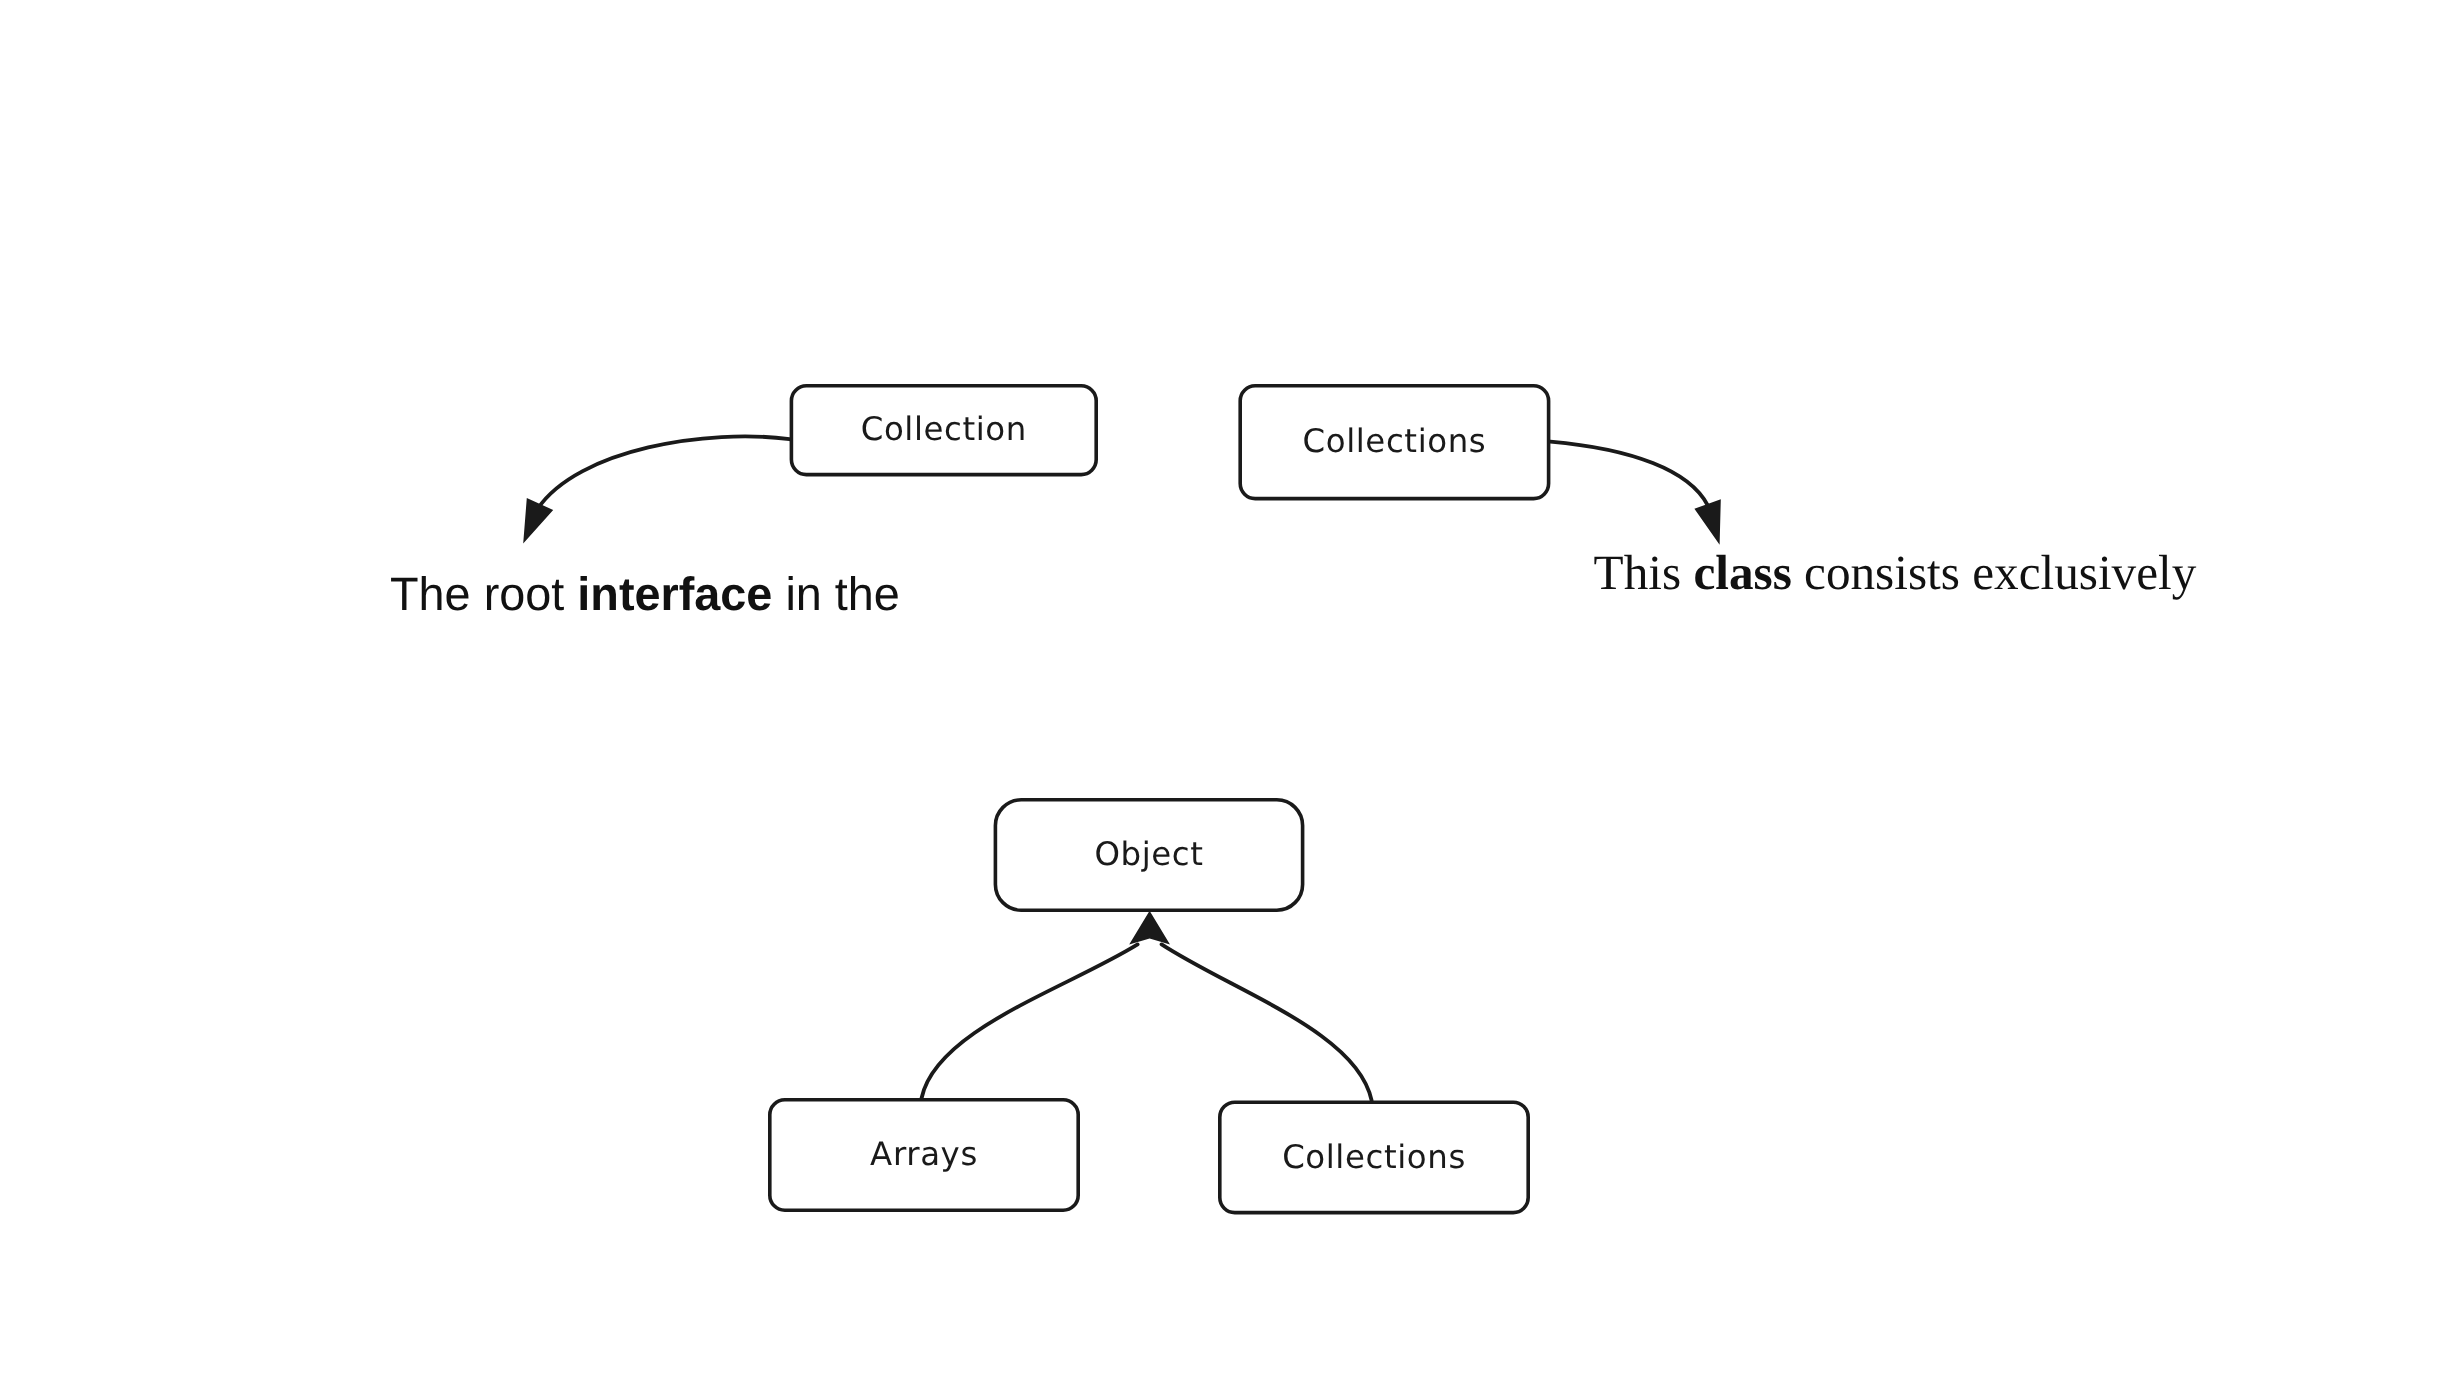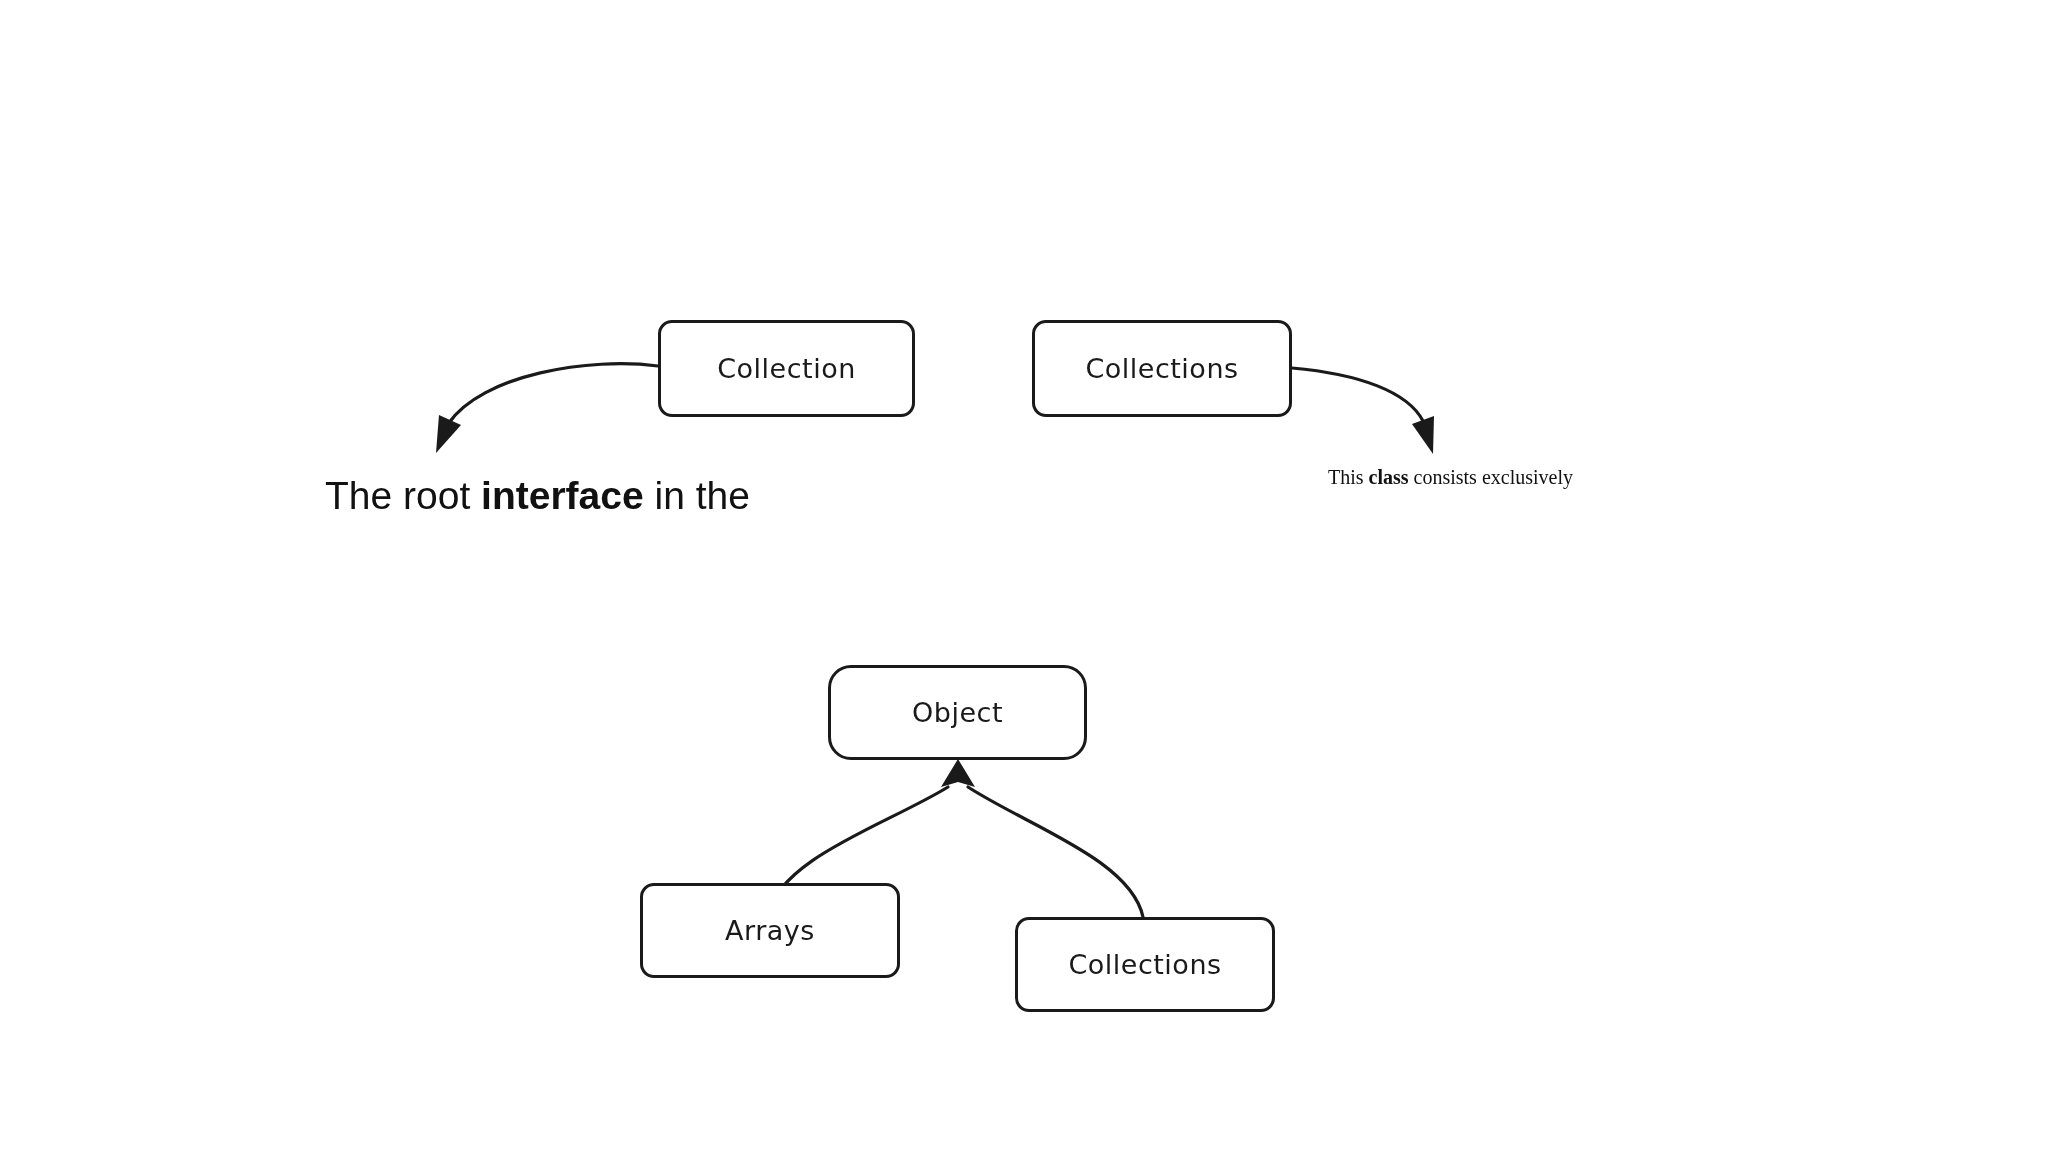--- a/index.html
+++ b/index.html
@@ -48,21 +48,21 @@
     left: 325px;
     top: 477px;
     font-family: "Liberation Sans", sans-serif;
     font-size: 39px;
     line-height: 37px;
   }
   #note-right {
     left: 1328px;
     top: 458px;
     font-family: "Liberation Serif", serif;
-    font-size: 20px;
+    font-size: 41px;
     line-height: 39px;
   }
   .annotation b { font-weight: 700; }
 </style>
 </head>
 <body>
 
 <div id="canvas">
 
   <svg id="edges" viewBox="0 0 2048 1152" xmlns="http://www.w3.org/2000/svg">
@@ -72,41 +72,41 @@
 
     <path d="M 1292 368 C 1360 374, 1408 392, 1423 421" fill="none" stroke="#1a1a1a" stroke-width="3.2" stroke-linecap="round"></path>
     <polygon points="1433,454 1434,416 1423,420 1412,424" fill="#1a1a1a"></polygon>
 
     <path d="M 768 915 C 780 858, 888 824, 948 787" fill="none" stroke="#1a1a1a" stroke-width="3.2" stroke-linecap="round"></path>
 
     <path d="M 1143 917 C 1131 860, 1028 826, 968 787" fill="none" stroke="#1a1a1a" stroke-width="3.2" stroke-linecap="round"></path>
     <polygon points="958,759 975,787 958,782 941,787" fill="#1a1a1a"></polygon>
   </svg>
 
-  <div class="node" style="left:658px; top:320px; width:257px; height:97px;">
+  <div class="node" style="left:658px; top:320px; width:257px; height:77px;">
     <span class="node-label">Collection</span>
   </div>
 
   <div class="node" style="left:1032px; top:320px; width:260px; height:97px;">
     <span class="node-label">Collections</span>
   </div>
 
   <div class="annotation" id="note-left">
     <span class="line"><span>The root </span><b>interface</b><span> in the</span></span>
   </div>
 
   <div class="annotation" id="note-right">
     <span class="line"><span>This </span><b>class</b><span> consists exclusively</span></span>
   </div>
 
   <div class="node" style="left:828px; top:665px; width:259px; height:95px;border-radius:23px;">
     <span class="node-label">Object</span>
   </div>
 
-  <div class="node" style="left:640px; top:883px; width:260px; height:95px;">
+  <div class="node" style="left:640px; top:915px; width:260px; height:95px;">
     <span class="node-label">Arrays</span>
   </div>
 
   <div class="node" style="left:1015px; top:917px; width:260px; height:95px;">
     <span class="node-label">Collections</span>
   </div>
 
 </div>
 
 </body></html>

